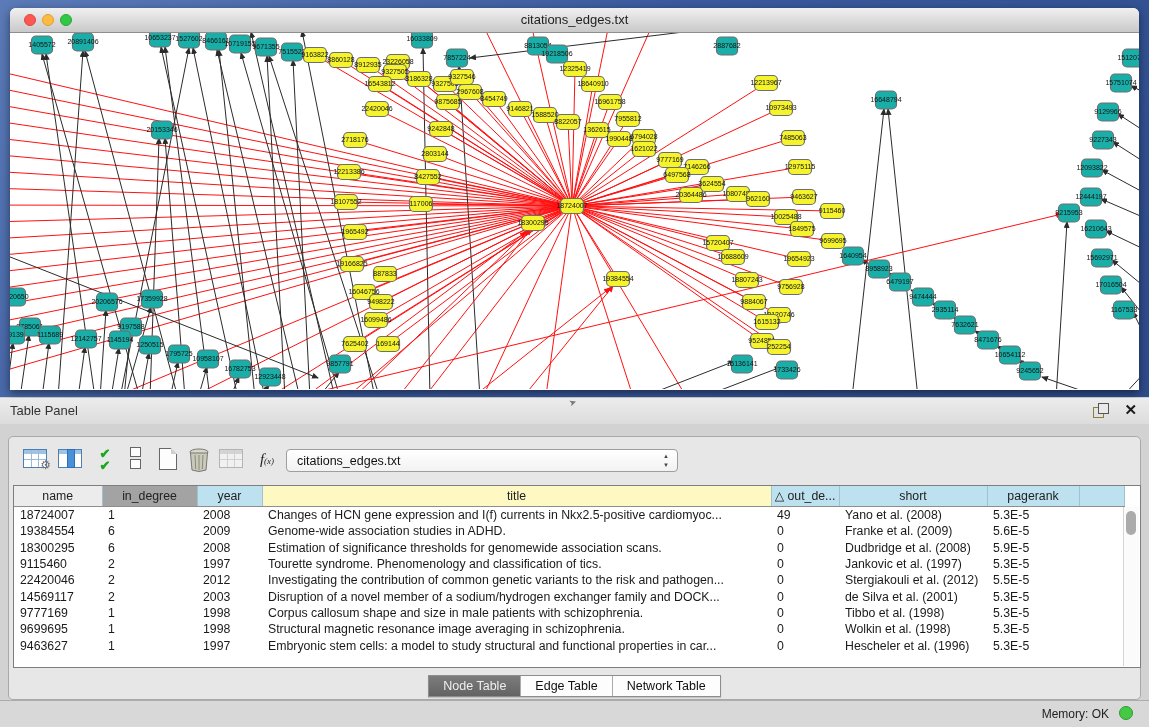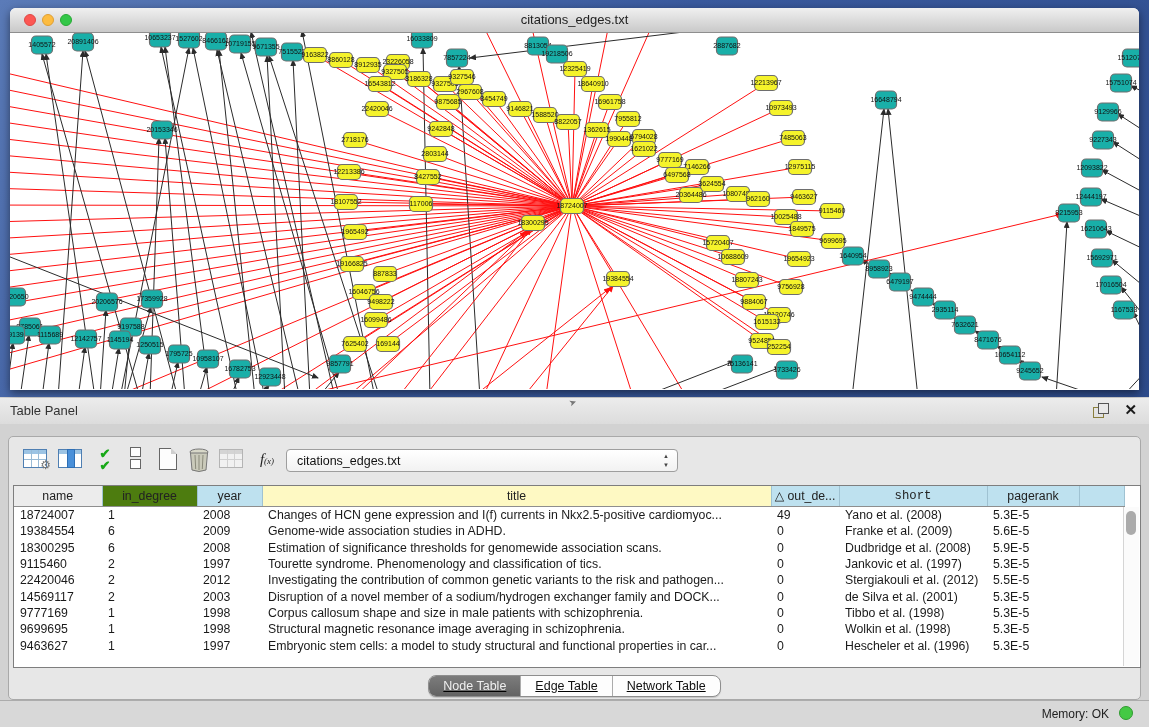--- a/index.html
+++ b/index.html
@@ -64,22 +64,22 @@
              background:#FFF;border:1px solid #7E7E7E;box-sizing:border-box;}
   table.grid{border-collapse:collapse;table-layout:fixed;width:1110px;font-size:12.3px;color:#1A1A1A;}
   table.grid th{height:20px;font-weight:normal;font-size:12.3px;color:#222;
                 border-right:1px solid #9FC2D2;border-bottom:1px solid #8E8E8E;
                 text-align:center;padding:0;overflow:hidden;white-space:nowrap;}
   table.grid td{height:16.3px;padding:0 0 0 6px;white-space:nowrap;overflow:hidden;border:none;}
   .vscroll{position:absolute;right:1px;top:21px;width:15px;bottom:1px;background:#FBFBFB;border-left:1px solid #D5D5D5;}
   .vthumb{position:absolute;left:2px;top:4px;width:10px;height:24px;background:#ABABAB;border-radius:5px;}
   
   .tabbar{position:absolute;left:0;right:0;top:238px;height:22px;text-align:center;}
-  .seg{display:inline-flex;border:1px solid #8E8E8E;border-radius:8px;overflow:hidden;
-       background:#FDFDFD;box-shadow:0 1px 1px rgba(0,0,0,.15);text-decoration:underline;}
+  .seg{display:inline-flex;border:1px solid #8E8E8E;border-radius:0;overflow:hidden;
+       background:#FDFDFD;box-shadow:0 1px 1px rgba(0,0,0,.15);}
   .seg span{padding:3px 14px;font-size:12.5px;color:#111;border-right:1px solid #ABABAB;cursor:default;}
   .seg span:last-child{border-right:none;}
   .seg span.sel{background:linear-gradient(#7C7C7C,#636363);color:#EFEFEF;}
   
   .statusbar{position:absolute;left:0;bottom:0;width:1149px;height:26px;background:#D8D8D8;
              border-top:1px solid #ACACAC;}
   .mem{position:absolute;right:40px;top:6px;font-size:12px;color:#222;}
   .memdot{position:absolute;right:16px;top:5px;width:14px;height:14px;border-radius:50%;
           background:#44C944;border:1px solid #2F9A2F;box-sizing:border-box;}
 </style>
@@ -586,25 +586,25 @@
           <col style="width: 65px;">
           <col style="width: 509px;">
           <col style="width: 68px;">
           <col style="width: 148px;">
           <col style="width: 92px;">
           <col style="width: 45px;">
         </colgroup>
       <thead>
           <tr id="headrow">
             <th style="background: rgb(236, 236, 236);">name</th>
-            <th style="background: #4d7c0f;">in_degree</th>
+            <th style="background: #a3a3a3;">in_degree</th>
             <th style="background: rgb(190, 225, 239);">year</th>
             <th style="background: #fef9c3;">title</th>
             <th style="background: rgb(190, 225, 239); margin-left: 12px;">△ out_de...</th>
-            <th style="background: rgb(190, 225, 239); font-family: Liberation Mono, monospace;">short</th>
+            <th style="background: rgb(190, 225, 239);">short</th>
             <th style="background: rgb(190, 225, 239);">pagerank</th>
             <th style="background: rgb(190, 225, 239);"></th>
           </tr>
         </thead>
       <tbody id="tbody">
           <tr>
             <td>18724007</td>
             <td>1</td>
             <td>2008</td>
             <td>Changes of HCN gene expression and I(f) currents in Nkx2.5-positive cardiomyoc...</td>

